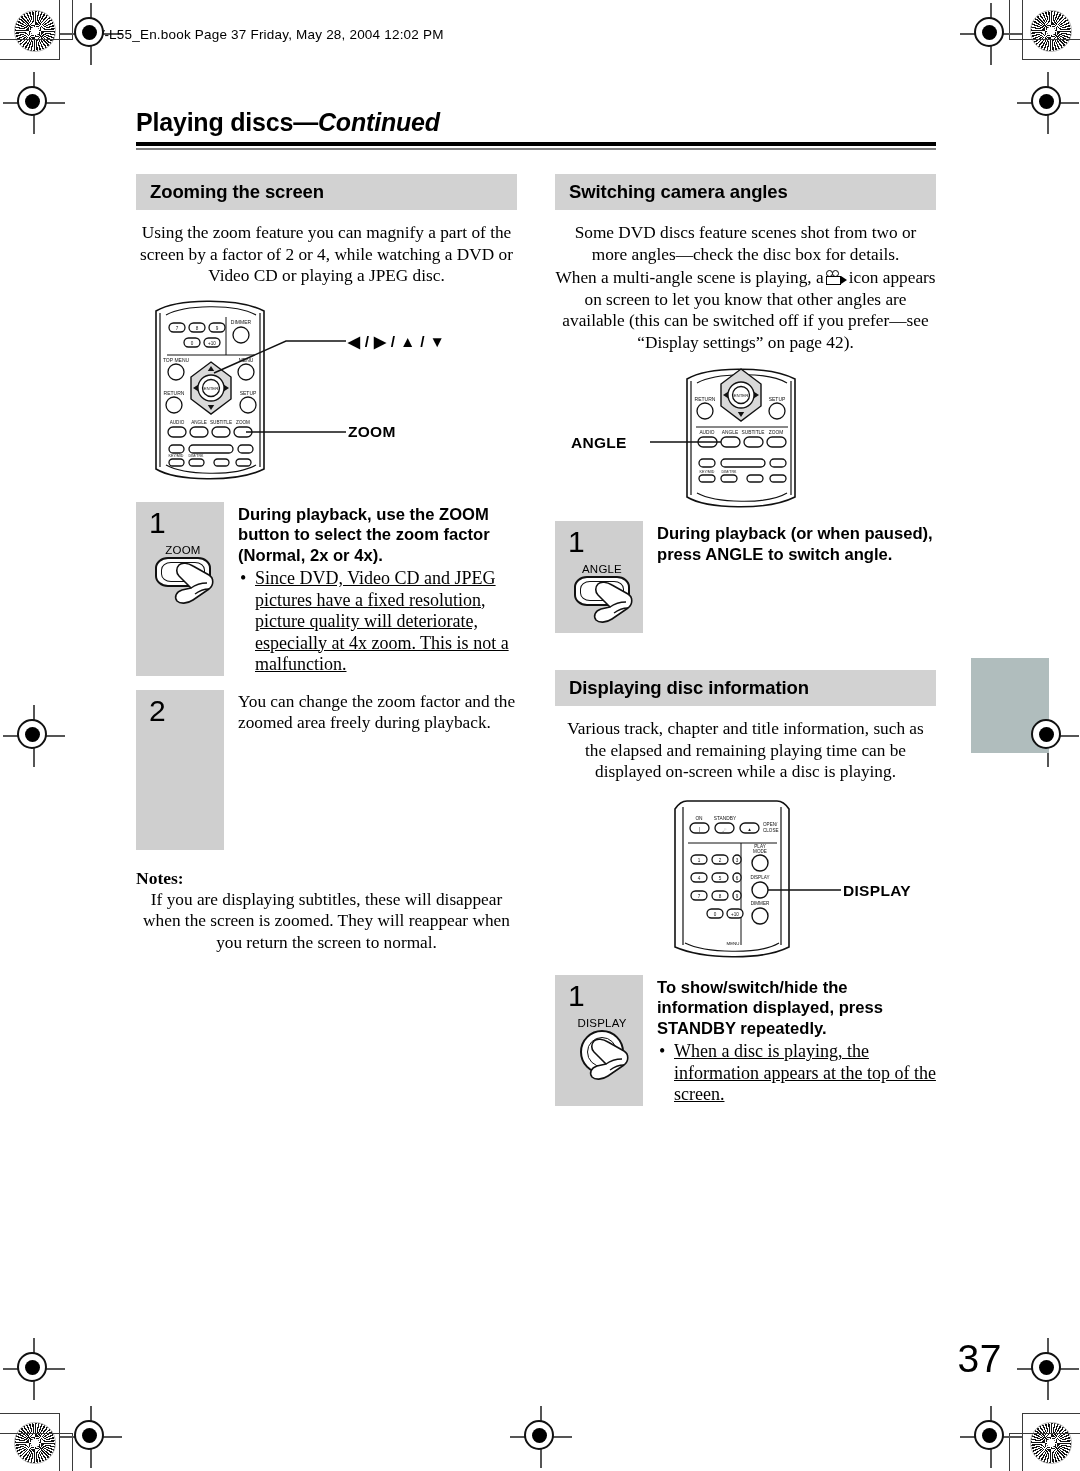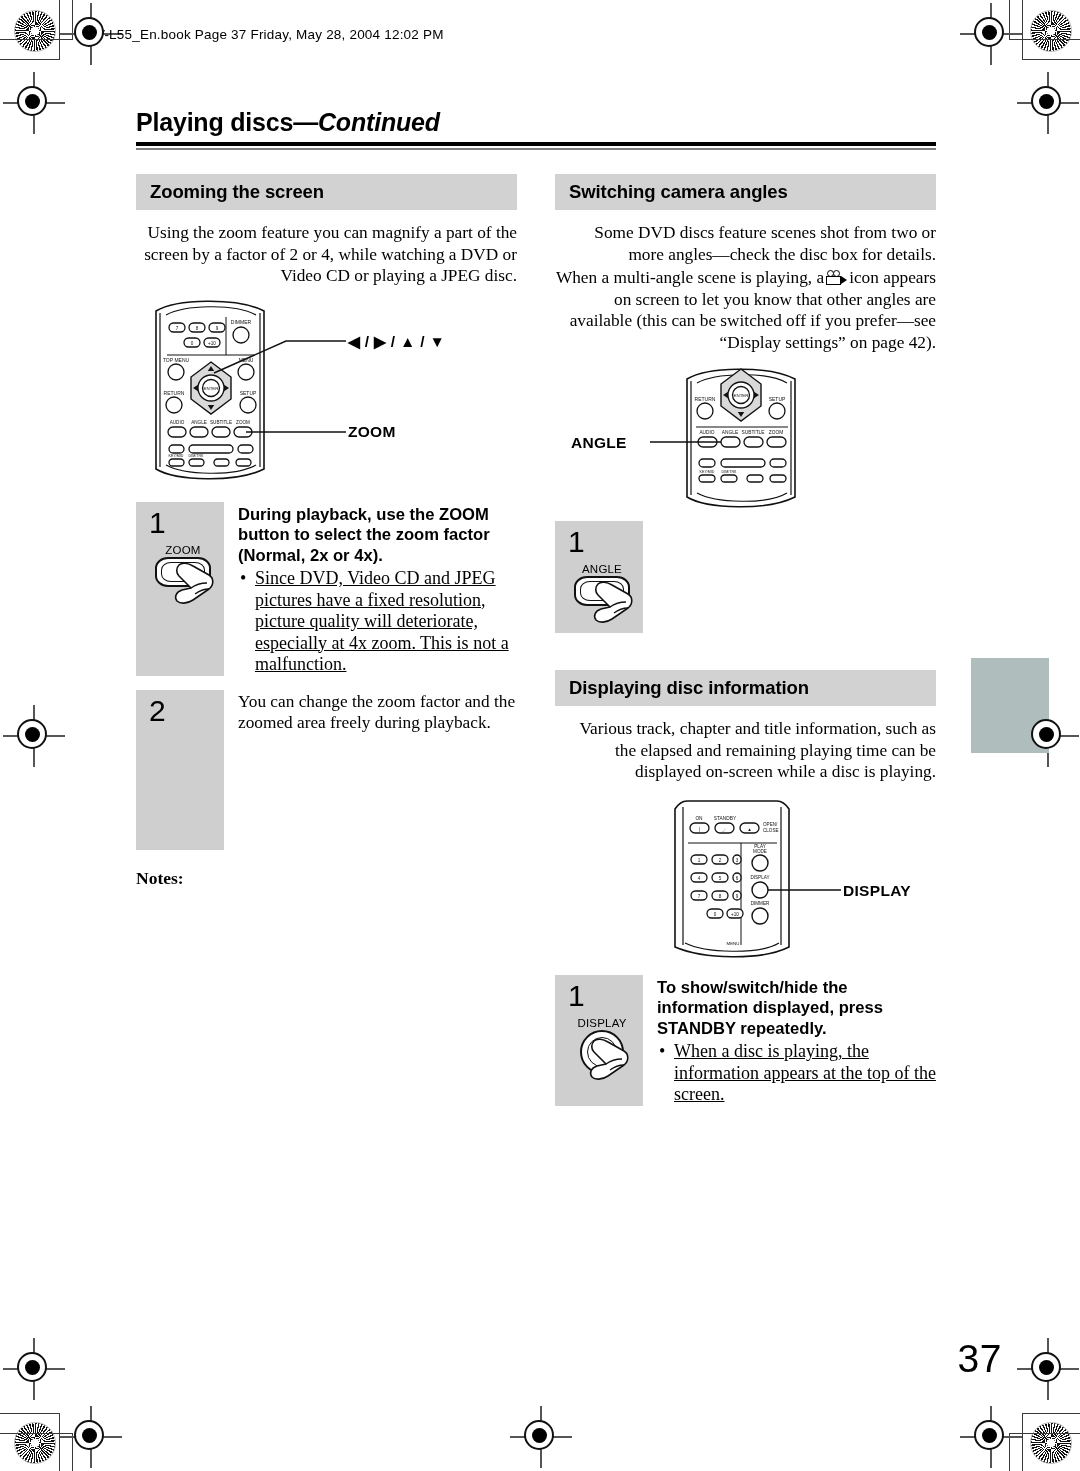--- a/index.html
+++ b/index.html
@@ -122,21 +122,21 @@
     font-size: 18.5px;
     padding: 7px 0 7px 14px;
     margin-bottom: 12px;
     letter-spacing: -0.1px;
   }
 
   p.body {
     font-size: 17.3px;
     line-height: 21.5px;
     margin: 0 0 2px 0;
-    text-align: right;
+    text-align: center;
   }
 
   
   .step {
     display: flex;
     margin-top: 14px;
   }
   .step-num {
     width: 88px;
     background: #cfcfcf;
@@ -497,20 +497,21 @@
       <div class="step" style="min-height:160px;">
         <div class="step-num">
           <span class="num">2</span>
         </div>
         <div class="step-body">
           <p class="step-note">You can change the zoom factor and the zoomed area freely during playback.</p>
         </div>
       </div>
 
       <p class="notes-head">Notes:</p>
+      <p class="body">If you are displaying subtitles, these will disappear when the screen is zoomed. They will reappear when you return the screen to normal.</p>
 
     </div>
 
     <div class="col">
 
       <div class="sec-head">Switching camera angles</div>
 
       <p class="body">Some DVD discs feature scenes shot from two or more angles—check the disc box for details.</p>
       <p class="body">
         <span>When a multi-angle scene is playing, a</span><span class="angle-glyph"><span class="r1"></span><span class="r2"></span><span class="body"></span><span class="lens"></span></span><span>icon appears on screen to let you know that other angles are available (this can be switched off if you prefer—see “Display settings” on page 42).</span>
@@ -585,20 +586,23 @@
           <span class="num">1</span>
           <div class="btn-illus">
             <span class="cap">ANGLE</span>
             <div class="key-rect"></div>
             <svg class="hand" width="46" height="44" viewBox="0 0 46 44">
               <path d="M8,4 C5,7 5,12 8,15 L20,27 L11,29 C5,31 3,36 6,40 C9,43 16,43 22,39 L38,28 C43,24 43,17 38,14 L22,5 C17,2 11,1 8,4 Z" fill="#fff" stroke="#111" stroke-width="1.6" stroke-linejoin="round"></path>
               <path d="M20,27 C24,24 30,22 36,22" fill="none" stroke="#111" stroke-width="1.3"></path>
               <path d="M24,33 C28,30 33,28 38,28" fill="none" stroke="#111" stroke-width="1.3"></path>
             </svg>
           </div>
+        </div>
+        <div class="step-body">
+          <p class="step-title">During playback (or when paused), press ANGLE to switch angle.</p>
         </div>
       </div>
 
       <div class="sec-head" style="margin-top:37px;">Displaying disc information</div>
 
       <p class="body">Various track, chapter and title information, such as the elapsed and remaining playing time can be displayed on-screen while a disc is playing.</p>
 
       <div class="remote-wrap" style="height:168px; margin-top:14px;">
         <svg width="381" height="168" viewBox="0 0 381 168">
           <g fill="none" stroke="#111" stroke-width="1.6">

